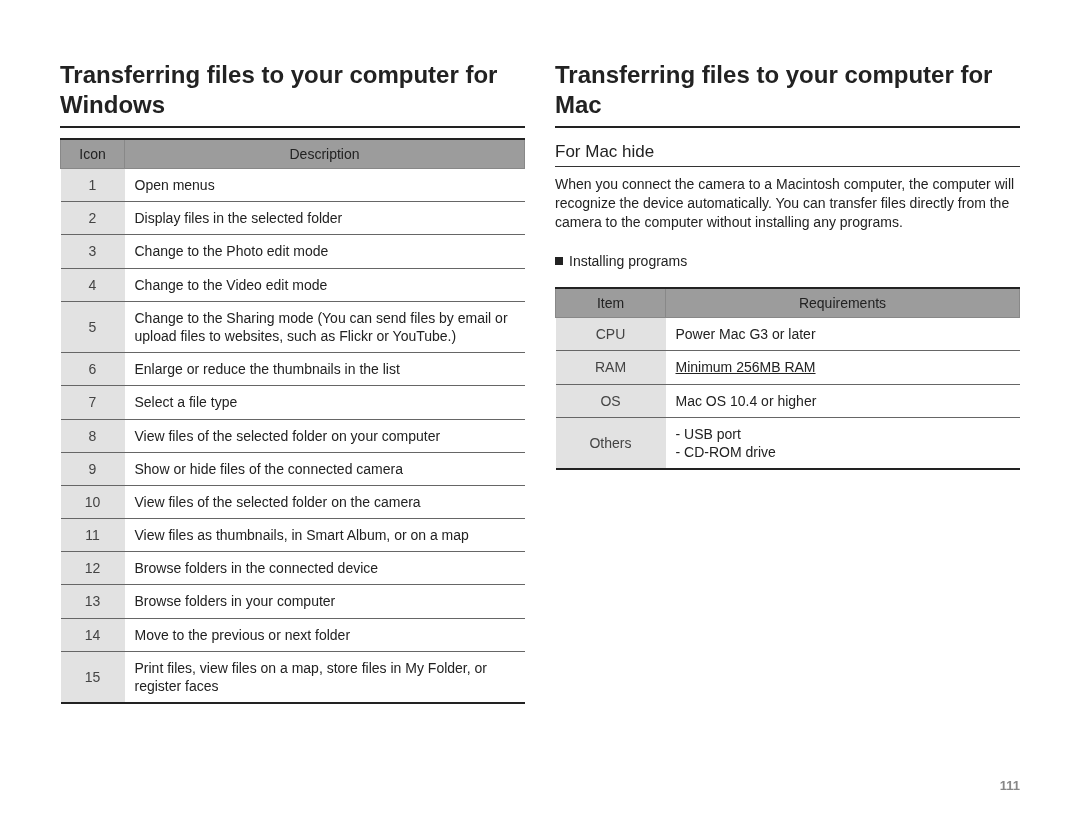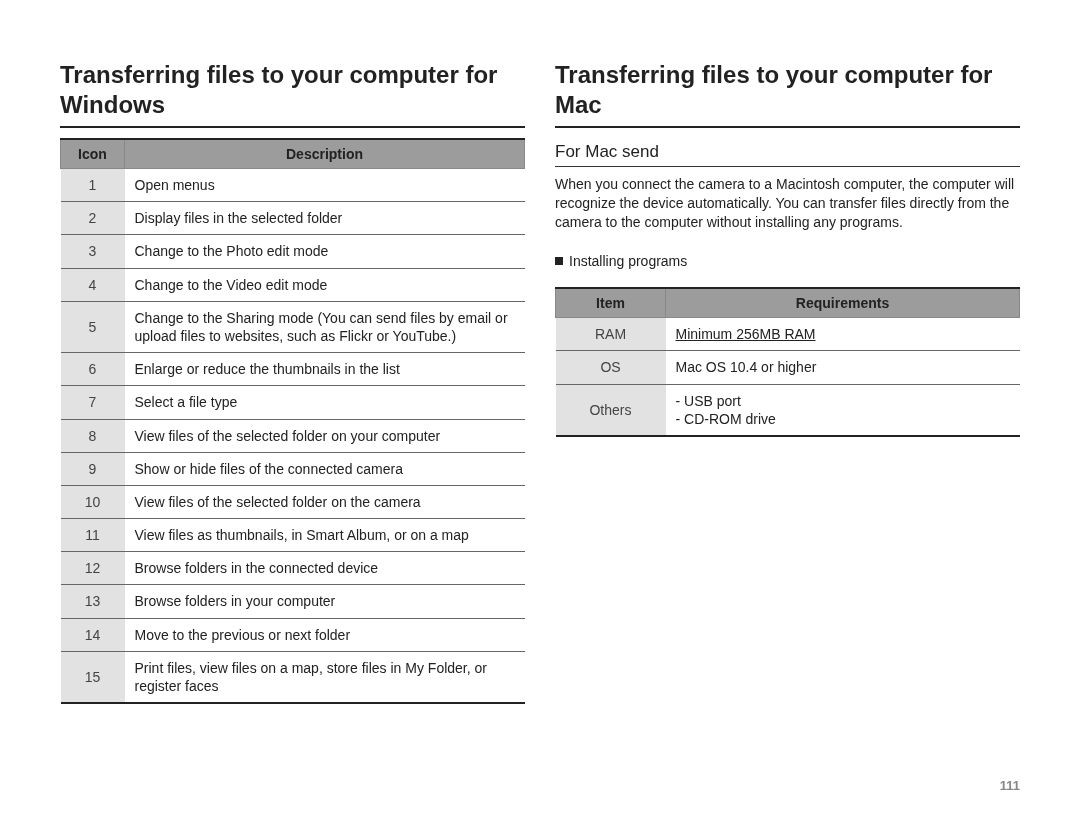--- a/index.html
+++ b/index.html
@@ -59,21 +59,21 @@
   }
   table.data {
     border-collapse: collapse;
     width: 100%;
     font-size: 14px;
     margin-top: 10px;
   }
   table.data th {
     background: #9c9c9c;
     color: #222;
-    font-weight: bold;
+    font-weight: normal;
     padding: 6px 8px;
     text-align: center;
     border: 1px solid #888;
   }
   table.data td {
     padding: 7px 10px;
     border-bottom: 1px solid #666;
     vertical-align: middle;
     line-height: 1.3;
   }
@@ -178,37 +178,41 @@
             <td class="iconcell">15</td>
             <td>Print files, view files on a map, store files in My Folder, or register faces</td>
           </tr>
         </tbody>
     </table>
   </div>
 
   <div class="col">
     <h1 class="section-title">Transferring files to your computer for Mac</h1>
 
-    <h2 class="subheading">For Mac send</h2>
+    <h2 class="subheading">For Mac hide</h2>
 
     <p class="body">When you connect the camera to a Macintosh computer, the computer will recognize the device automatically. You can transfer files directly from the camera to the computer without installing any programs.</p>
 
     <div class="bullet-block">
       <span class="sq"></span><span>Installing programs</span><br>
     </div>
 
     <table class="data req">
       <thead>
         <tr>
           <th>Item</th>
           <th>Requirements</th>
         </tr>
       </thead>
       <tbody id="right-tbody">
           <tr>
+            <td class="iconcell">CPU</td>
+            <td style="white-space: pre-line;">Power Mac G3 or later</td>
+          </tr>
+          <tr>
             <td class="iconcell">RAM</td>
             <td style="white-space: pre-line; text-decoration: underline;">Minimum 256MB RAM</td>
           </tr>
           <tr>
             <td class="iconcell">OS</td>
             <td style="white-space: pre-line;">Mac OS 10.4 or higher</td>
           </tr>
           <tr>
             <td class="iconcell">Others</td>
             <td style="white-space: pre-line;">- USB port

